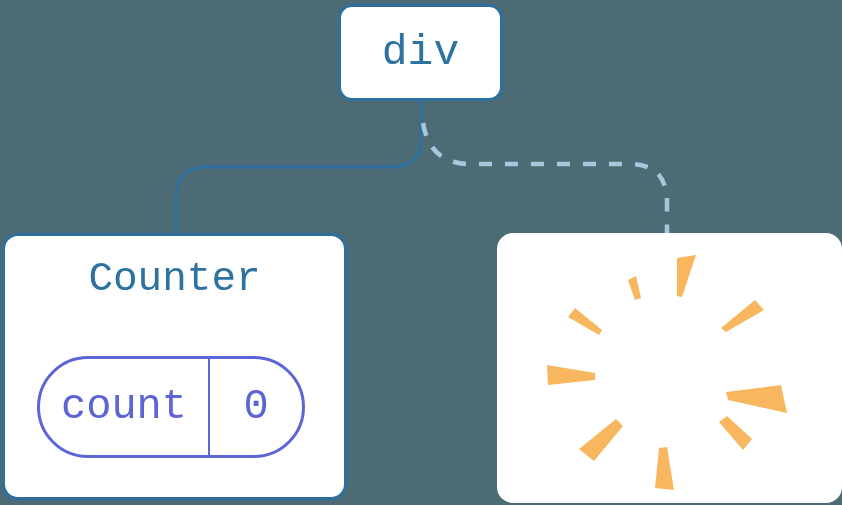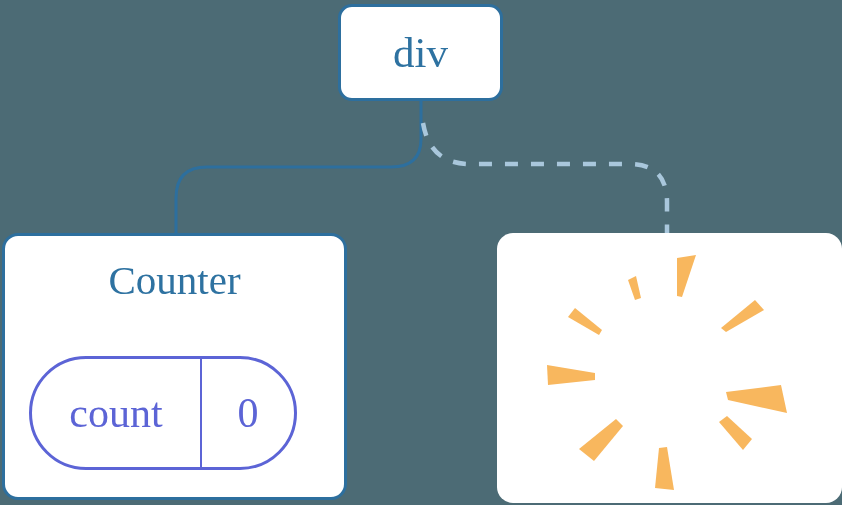--- a/index.html
+++ b/index.html
@@ -10,41 +10,41 @@
     --solid-edge:#2d6f9e;
     --dashed-edge:#a9c7dc;
     --pill-accent:#5c64d6;
     --starburst:#f8b75e;
   }
   *{box-sizing:border-box;}
   html,body{margin:0;padding:0;}
   .stage{
     position:relative;width:842px;height:505px;overflow:hidden;
     background:var(--background);
-    font-family:Liberation Serif, serif;
+    font-family:Liberation Mono, monospace;
     padding-left:32px;
   }
   .edges{position:absolute;left:0;top:0;pointer-events:none;}
   .node{position:absolute;background:var(--node-fill);}
   .node-root{
     left:338px;top:4px;width:165px;height:97px;
     border:3.5px solid var(--node-border);border-radius:14px;
     display:flex;align-items:center;justify-content:center;
     font-size:43px;font-weight:500;color:var(--node-text);
   }
   .node-counter{
     left:2px;top:233px;width:345px;height:267px;
     border:3px solid var(--node-border);border-radius:16px;
   }
   .counter-title{
     margin-top:20px;text-align:center;
     font-size:41px;font-weight:500;color:var(--node-text);
   }
   .state-pill{
-    position:absolute;left:24px;top:120px;width:268px;height:114px;
+    position:absolute;left:32px;top:120px;width:268px;height:102px;
     border:3px solid var(--pill-accent);border-radius:60px;
     display:flex;align-items:stretch;
     color:var(--pill-accent);font-size:42px;
     background:var(--node-fill);
   }
   .pill-key{
     width:170px;border-right:2.5px solid var(--pill-accent);
     display:flex;align-items:center;justify-content:center;
   }
   .pill-value{

